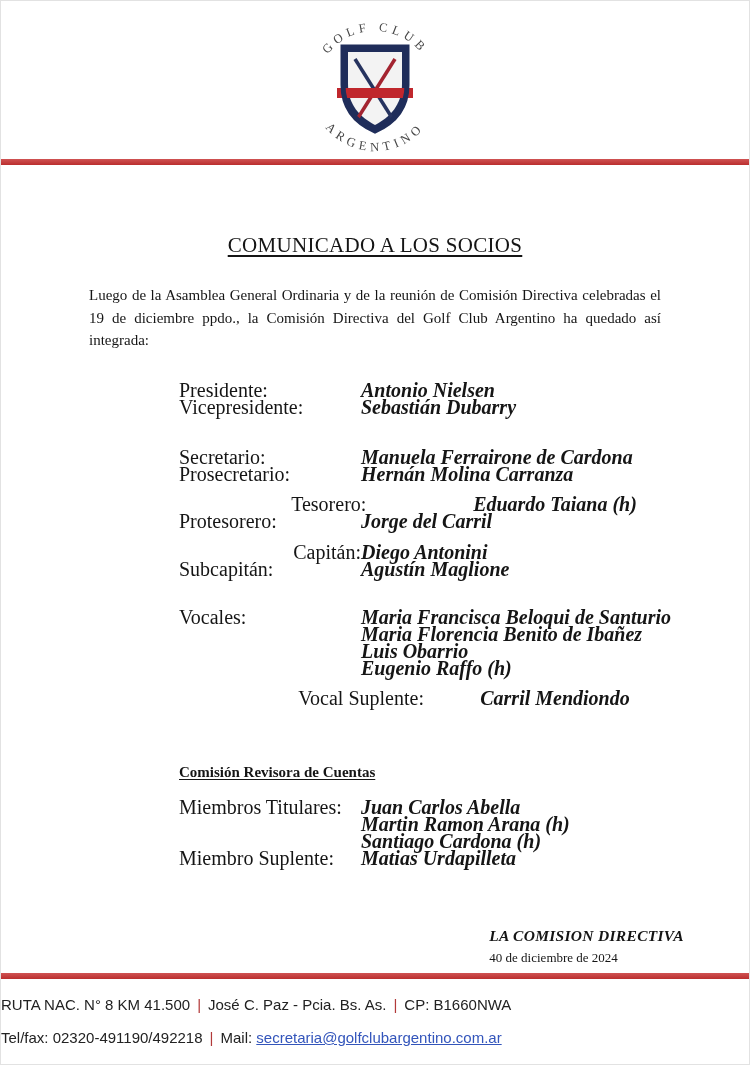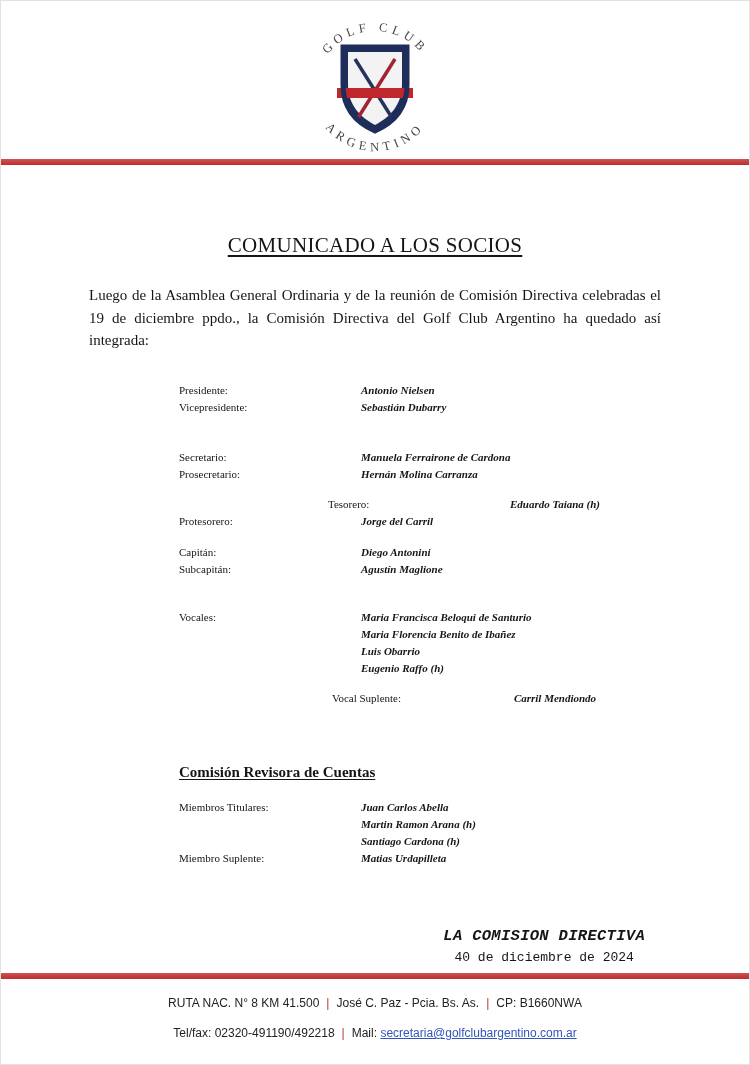--- a/index.html
+++ b/index.html
@@ -9,36 +9,36 @@
     font-family:"Liberation Serif", serif; color:#151515;
     border:1px solid #e2e2e2; overflow:hidden; position:relative;
   }
   .crest { text-align:center; padding-top:10px; height:158px; }
   .rule { height:6px; background:linear-gradient(#d05353, #ba2e2e); }
   .doc-title {
     margin-top:68px; text-align:center; font-size:21px; font-weight:normal;
     text-decoration:underline; text-underline-offset:3px; letter-spacing:.3px;
   }
   .intro { margin:26px 88px 0 88px; font-size:15px; line-height:1.5; text-align:justify; }
-  .rows { margin-top:30px; font-size:11px; }
+  .rows { margin-top:30px; font-size:20px; }
   .row { display:flex; margin-left:178px; line-height:17px; }
   .row .label { width:182px; flex:none; }
   .name, .name-line { font-weight:bold; font-style:italic; }
   .name-line { line-height:17px; }
-  .mt-33 { margin-top:33px; } .mt-13 { margin-top:13px;justify-content:center; } .mt-14 { margin-top:14px; }
+  .mt-33 { margin-top:33px; } .mt-13 { margin-top:13px;justify-content:center; } .mt-14 { margin-top:14px;text-align:right; }
   .mt-31 { margin-top:31px; } .mt-18 { margin-top:18px; }
   .section-heading {
     margin:57px 0 1px 178px; font-weight:bold; font-size:15px;
     text-decoration:underline; text-underline-offset:2px;
   }
-  .sig-block { margin:60px 104px 0 0; float:right; text-align:center;font-family:Liberation Mono, monospace; }
+  .sig-block { margin:60px 65px 0 0; float:right; text-align:left; }
   .sig-line { font-weight:bold; font-style:italic; font-size:15.5px; letter-spacing:.3px; }
   .sig-date { font-size:13px; margin-top:5px; font-weight:normal; }
   .footer { position:absolute; left:0; right:0; top:972px; }
-  .footer-text { text-align:center; font-family:"Liberation Sans", sans-serif; font-size:12px; color:#222; }
+  .footer-text { font-family:"Liberation Sans", sans-serif; font-size:15px; color:#222; }
   .footer-text.l1 { margin-top:17px; }
   .footer-text.l2 { margin-top:16px; }
   .sep { color:#b23a3a; margin:0 7px; }
   .email-link { color:#3355bb; text-decoration:underline; cursor:pointer; }
 </style>
 </head>
 <body>
 
 <div class="crest">
   <svg width="168" height="148" viewBox="0 0 168 148">

